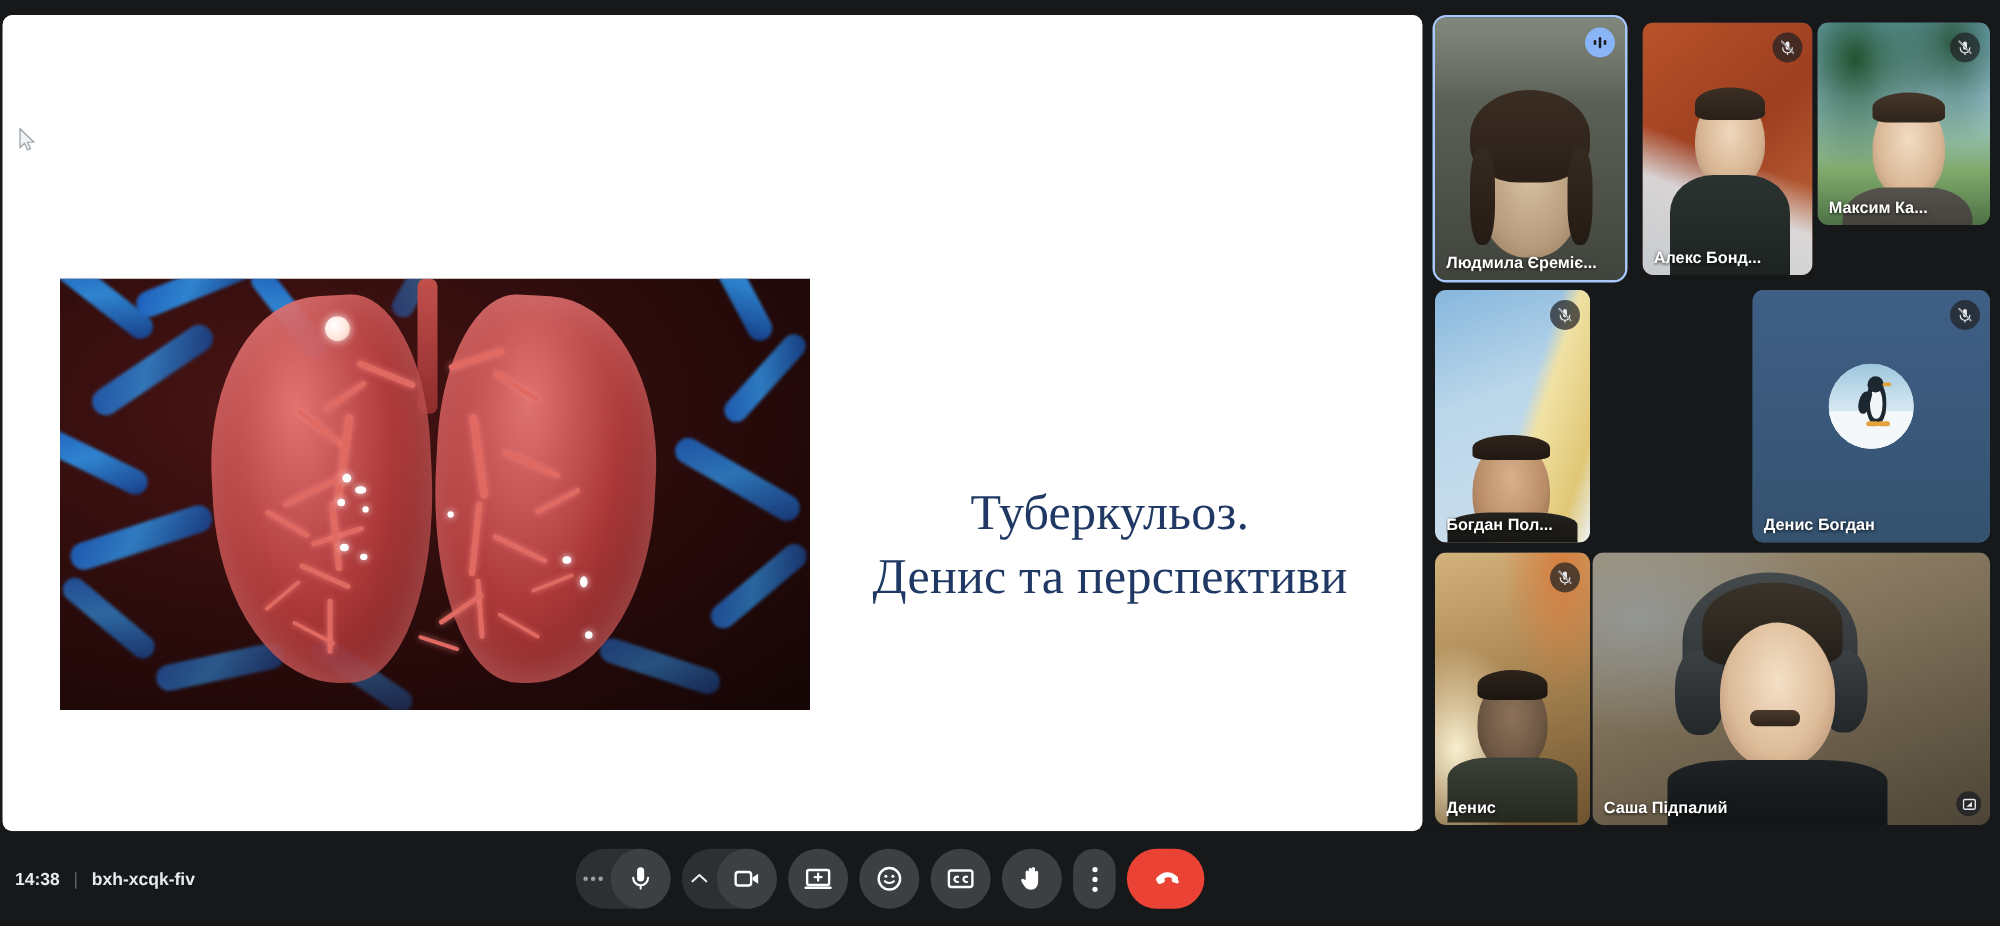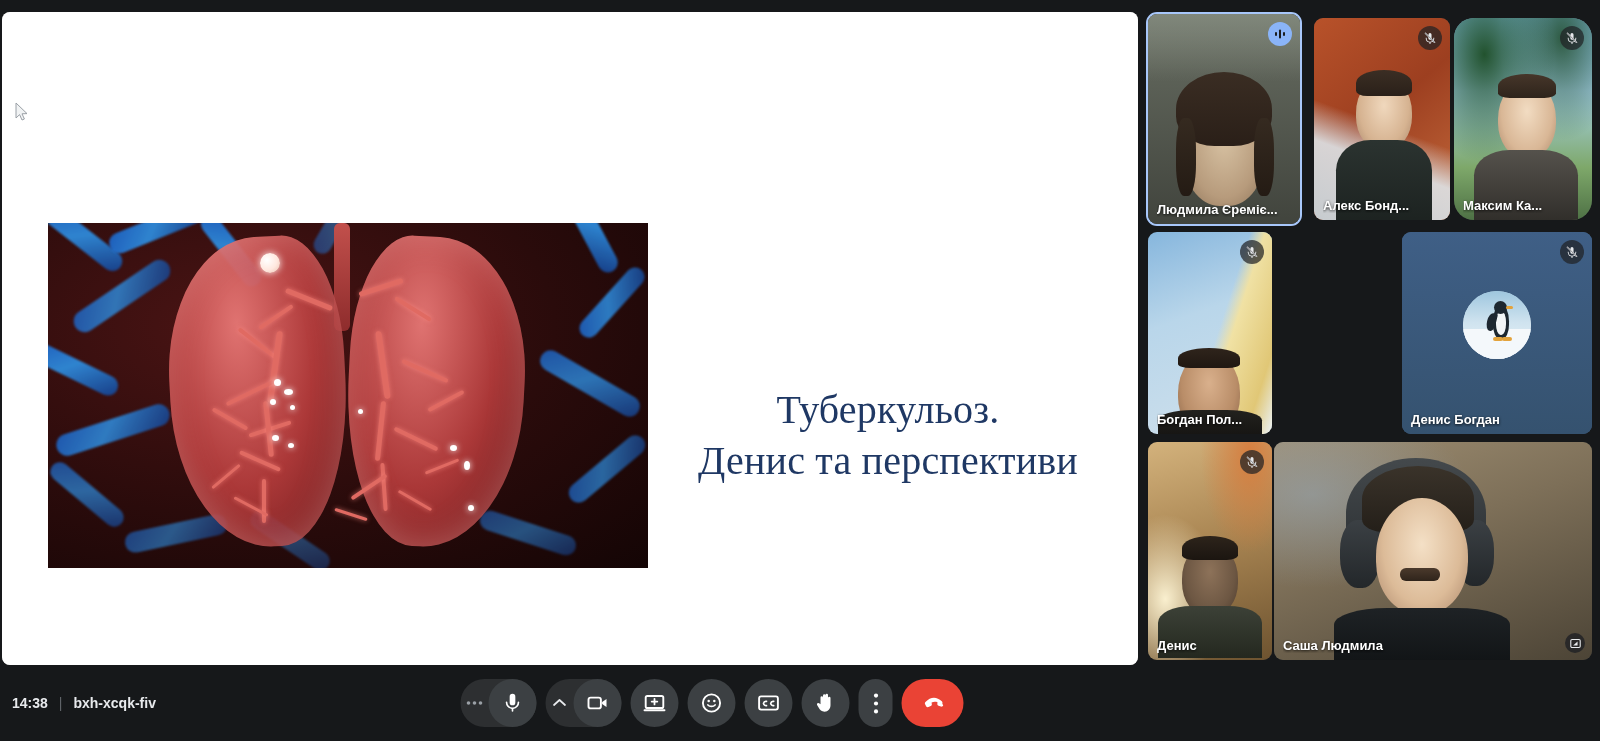--- a/index.html
+++ b/index.html
@@ -244,21 +244,21 @@
         <svg width="14" height="14" viewBox="0 0 20 20">
           <path d="M10 3a2.2 2.2 0 0 1 2.2 2.2v5.1a2.2 2.2 0 0 1-4.4 0V5.2A2.2 2.2 0 0 1 10 3z" fill="#e8eaed"></path>
           <path d="M14.8 9.6v.9a4.8 4.8 0 0 1-9.6 0v-.9H3.9v.9a6.1 6.1 0 0 0 5.4 6v2.1h1.4v-2.1a6.1 6.1 0 0 0 5.4-6v-.9z" fill="#e8eaed"></path>
           <path d="M3.4 3.1 16.6 16.3" stroke="#e8eaed" stroke-width="1.9" stroke-linecap="round"></path>
           <path d="M3.4 3.1 16.6 16.3" stroke="#202124" stroke-width="0.7" stroke-linecap="round"></path>
         </svg>
       </div>
       <div class="name">Алекс Бонд...</div>
     </div>
 
-    <div class="tile" style="left:308px; top:8px; width:138px; height:202px;border-radius:20px;">
+    <div class="tile" style="left:308px; top:8px; width:138px; height:162px;">
       <div class="bgimg" style="background:linear-gradient(180deg,#89c3e8 0%,#a7d2ea 36%,#7ea86a 74%,#4e7145 100%);"></div>
       <div class="bgimg" style="background:radial-gradient(ellipse at 22% 18%, rgba(24,72,30,.92) 0%, rgba(24,72,30,0) 46%),
                                 radial-gradient(ellipse at 78% 10%, rgba(22,64,26,.8) 0%, rgba(22,64,26,0) 40%);"></div>
       <div class="face" style="left:44px; top:62px; width:58px; height:78px;
            background:radial-gradient(ellipse at 50% 40%, #f2dcc2 0%, #d9b796 62%, #ab8668 100%);"></div>
       <div class="face" style="left:44px; top:56px; width:58px; height:24px; border-radius:50% 50% 20% 20%;
            background:linear-gradient(180deg,#46362a,#2e241b);"></div>
       <div class="face" style="left:20px; top:132px; width:104px; height:74px; border-radius:34% 34% 0 0;
            background:linear-gradient(180deg,#55524c,#2f2d29);"></div>
       <div class="badge">
@@ -357,21 +357,21 @@
       <div class="face" style="left:126px; top:126px; width:40px; height:13px; border-radius:6px;
            background:linear-gradient(180deg,#4b3a2c,#2f241b);"></div>
       <div class="face" style="left:60px; top:166px; width:176px; height:56px; border-radius:30% 30% 0 0;
            background:linear-gradient(180deg,#1e2225,#111416);"></div>
       <div class="badge corner">
         <svg width="11" height="11" viewBox="0 0 14 14">
           <rect x="1" y="2" width="12" height="10" rx="1.6" fill="none" stroke="#e8eaed" stroke-width="1.4"></rect>
           <path d="M4 9.5 L9.6 4.4 L9.6 9.5 Z" fill="#e8eaed"></path>
         </svg>
       </div>
-      <div class="name">Саша Людмила</div>
+      <div class="name">Саша Підпалий</div>
     </div>
   </div>
 
   <div class="bottombar">
 
     <div class="meta">
       <span>14:38</span>
       <span class="sep">|</span>
       <span>bxh-xcqk-fiv</span>
     </div>

